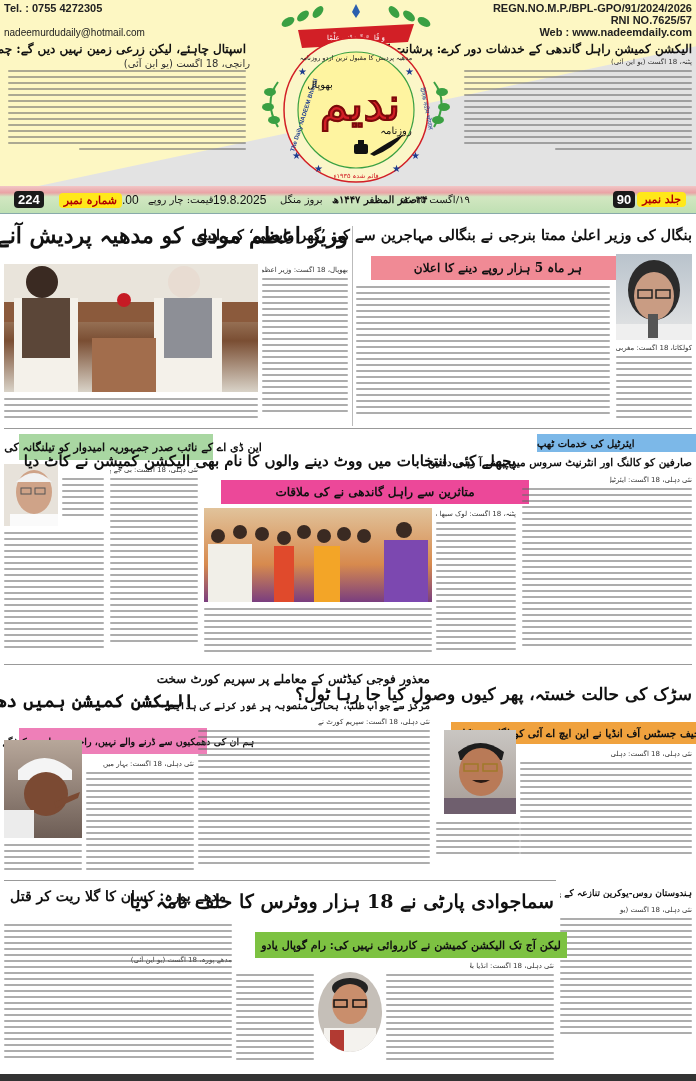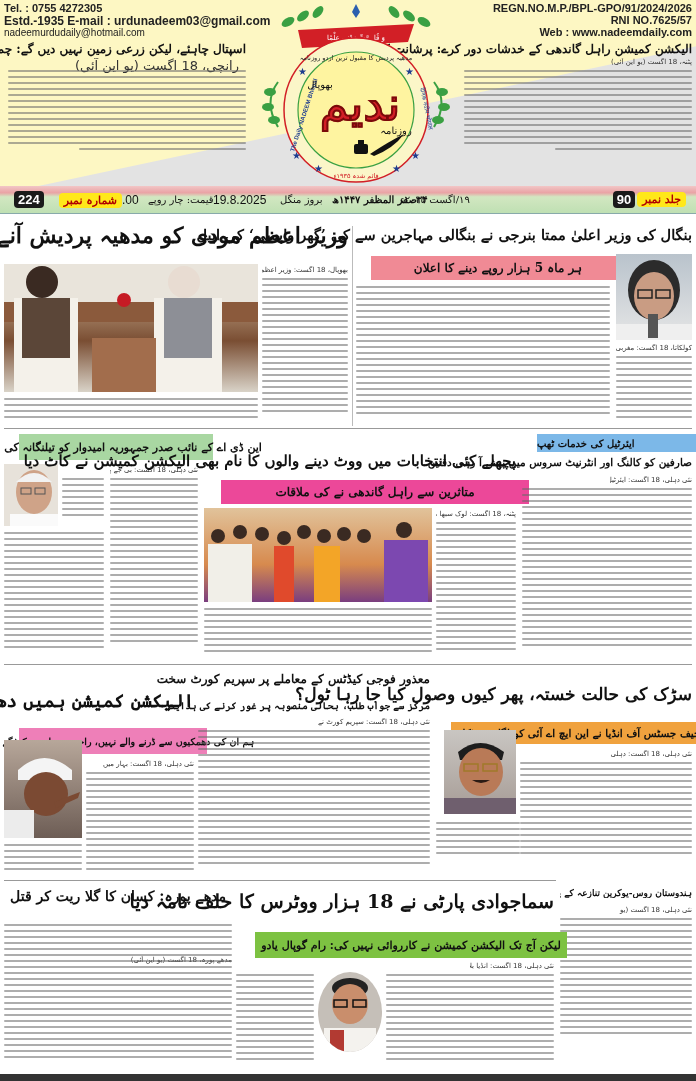--- a/index.html
+++ b/index.html
@@ -38,29 +38,28 @@
 
   
   .vrule { background:#bbb; width:1px; }
   .hrule { background:#999; height:1px; }
 </style>
 </head>
 <body>
 
 <div id="masthead" class="abs">
   <div class="abs contact" style="left:4px;top:2px;font-size:11px;">Tel. : 0755 4272305</div>
-  <div class="abs contact" style="left:4px;top:14px;font-size:12px;">Estd.-1935  E-mail :  urdunadeem03@gmail.com</div>
   <div class="abs contact" style="left:4px;top:27px;font-size:10px;font-weight:normal;">nadeemurdudaily@hotmail.com</div>
 
   <div class="abs contact" style="right:4px;top:2px;font-size:11px;text-align:right;">REGN.NO.M.P./BPL-GPO/91/2024/2026</div>
   <div class="abs contact" style="right:4px;top:14px;font-size:11px;text-align:right;">RNI NO.7625/57</div>
   <div class="abs contact" style="right:4px;top:26px;font-size:11px;text-align:right;">Web : www.nadeemdaily.com</div>
 
   <div class="abs rtl brief-title" style="left:14px;top:42px;width:232px;">اسپتال چاہئے، لیکن زرعی زمین نہیں دیں گے: چمپئی سورین</div>
-  <div class="abs rtl" style="left:1px;top:58px;width:238px;font-size:13px;color:#333;white-space:nowrap;overflow:hidden;">رانچی، 18 اگست (یو این آئی)</div>
+  <div class="abs rtl" style="left:12px;top:58px;width:238px;font-size:10px;color:#333;white-space:nowrap;overflow:hidden;">رانچی، 18 اگست (یو این آئی)</div>
   <div class="lines" style="left:8px;top:70px;width:238px;">
     <i></i>
       <i></i>
       <i></i>
       <i></i>
       <i></i>
       <i></i>
       <i></i>
       <i></i>
       <i></i>

